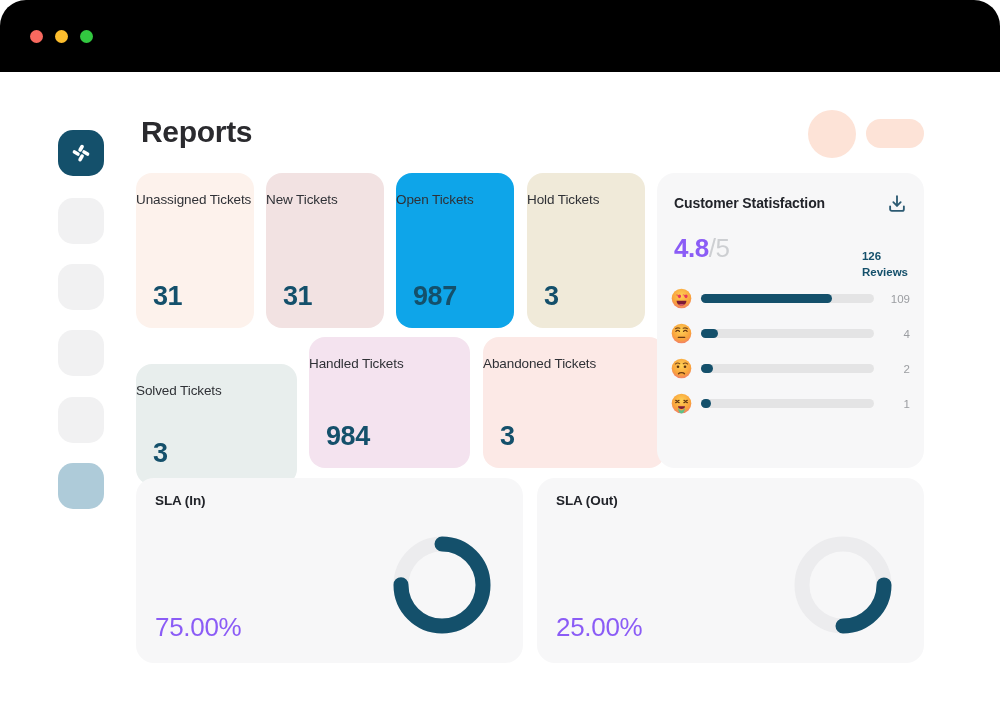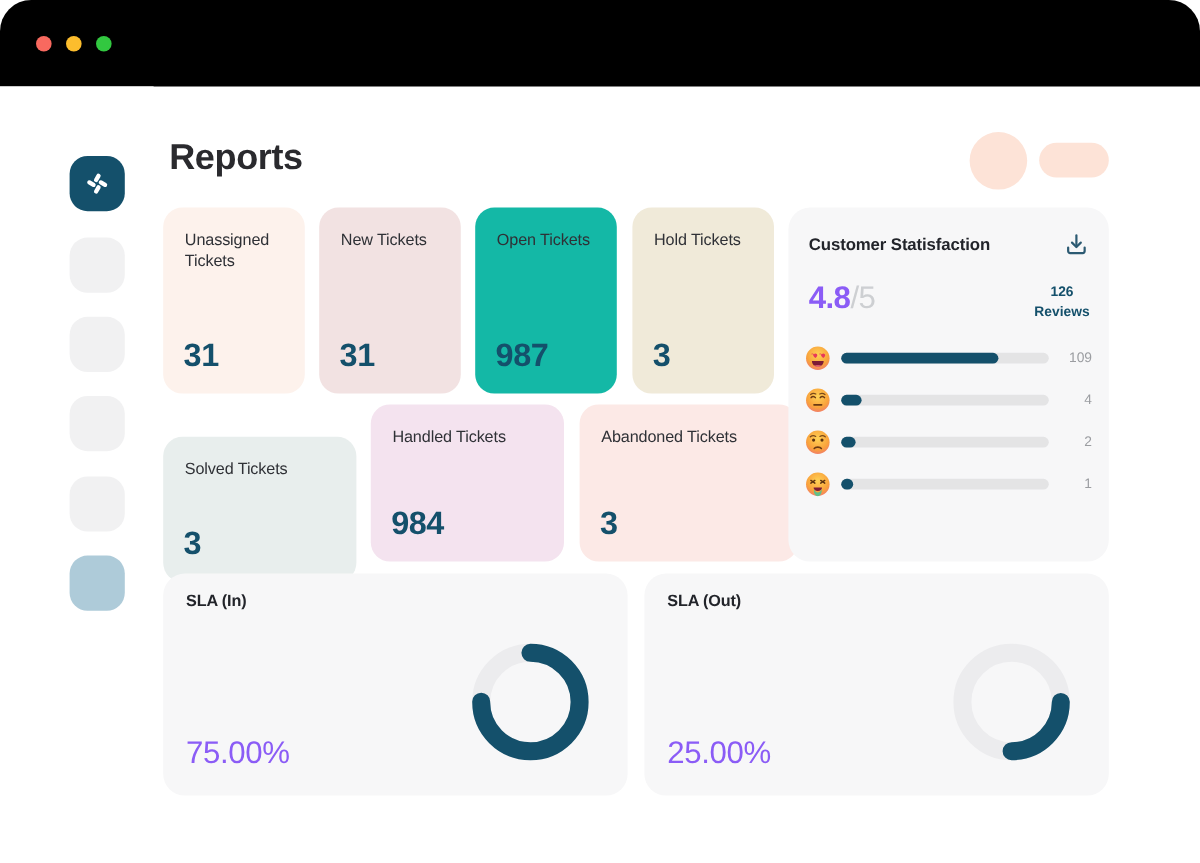--- a/index.html
+++ b/index.html
@@ -62,21 +62,21 @@
   .pill-ph {
     position: absolute; left: 866px; top: 119px;
     width: 58px; height: 29px; border-radius: 15px;
     background: #fde3d7;
   }
 
   
   .stat-card {
     position: absolute;
     border-radius: 16px;
-    padding: 18px 18px;
+    padding: 18px 0;
   }
   .stat-label {
     font-size: 13.5px; color: #2f3136; font-weight: 500;
     line-height: 1.35; letter-spacing: -0.1px;
   }
   .stat-value {
     position: absolute; left: 17px; bottom: 16px;
     font-size: 27px; font-weight: bold;
     color: #14506b; letter-spacing: -0.4px;
   }
@@ -94,22 +94,22 @@
     text-align: center;
   }
   .dl-icon {
     position: absolute; right: 16px; top: 20px;
     width: 22px; height: 22px; cursor: pointer;
   }
   .score-row { position: absolute; left: 17px; top: 60px; }
   .score-main { font-size: 26px; font-weight: bold; color: #8b5cf6; letter-spacing: -0.5px; }
   .score-denom { font-size: 26px; font-weight: 500; color: #cdcfd2; letter-spacing: -0.5px; }
   .reviews {
-    position: absolute; right: 16px; top: 64px;
-    text-align: center; font-size: 11.5px; font-weight: 600;
+    position: absolute; right: 16px; top: 76px;
+    text-align: left; font-size: 11.5px; font-weight: 600;
     color: #14506b; line-height: 1.35;
   }
   .rating-rows { position: absolute; left: 14px; top: 108px; width: 239px; }
   .rating-row { display: flex; align-items: center; height: 35px; }
   .emoji { width: 21px; height: 21px; flex: 0 0 21px; }
   .track {
     position: relative; flex: 1; height: 9px; margin: 0 8px 0 9px;
     background: #e4e4e5; border-radius: 5px;
   }
   .fill { position: absolute; left: 0; top: 0; height: 9px; background: #14506b; border-radius: 5px; }
@@ -173,21 +173,21 @@
 
   <div id="stat-cards">
       <div class="stat-card" style="left: 136px; top: 173px; width: 118px; height: 155px; background: rgb(253, 242, 236);">
         <div class="stat-label">Unassigned Tickets</div>
         <div class="stat-value">31</div>
       </div>
       <div class="stat-card" style="left: 266px; top: 173px; width: 118px; height: 155px; background: rgb(242, 226, 226);">
         <div class="stat-label">New Tickets</div>
         <div class="stat-value">31</div>
       </div>
-      <div class="stat-card" style="left: 396px; top: 173px; width: 118px; height: 155px; background: #14b8a6;">
+      <div class="stat-card" style="left: 396px; top: 173px; width: 118px; height: 155px; background: #0ea5e9;">
         <div class="stat-label">Open Tickets</div>
         <div class="stat-value">987</div>
       </div>
       <div class="stat-card" style="left: 527px; top: 173px; width: 118px; height: 155px; background: rgb(240, 234, 217);">
         <div class="stat-label">Hold Tickets</div>
         <div class="stat-value">3</div>
       </div>
       <div class="stat-card" style="left: 136px; top: 337px; width: 161px; height: 121px; background: rgb(232, 238, 237); margin-top: 27px;">
         <div class="stat-label">Solved Tickets</div>
         <div class="stat-value">3</div>

